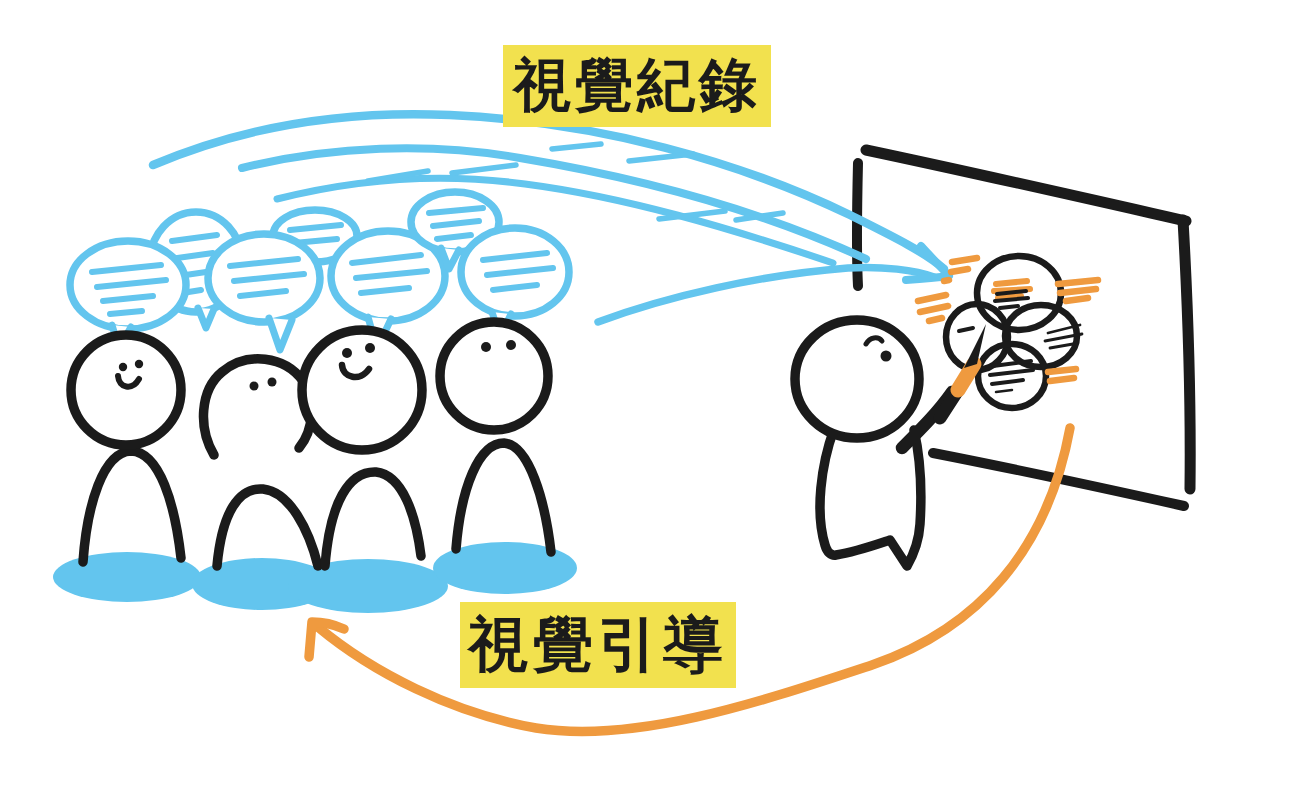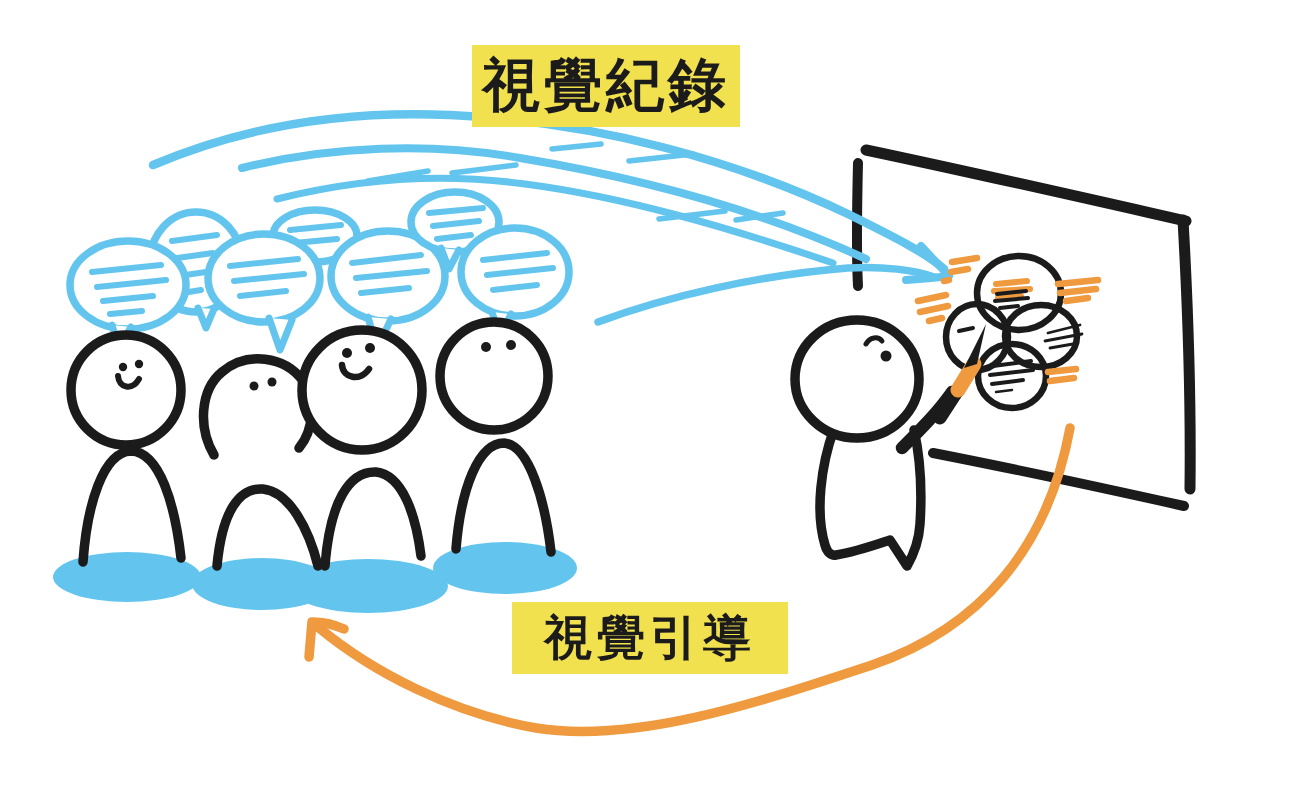--- a/index.html
+++ b/index.html
@@ -25,22 +25,22 @@
   .fill-ink{fill:var(--ink-black);stroke:none;}
   .label{
     position:absolute;
     background:var(--highlight-yellow);
     color:var(--ink-black);
     font-weight:bold;
     text-align:center;
     white-space:nowrap;
     display:flex;align-items:center;justify-content:center;
   }
-  .label.top{left:472px;top:45px;width:268px;height:82px;font-size:58px;letter-spacing:4px;}
-  .label.bottom{left:512px;top:602px;width:276px;height:72px;font-size:48px;letter-spacing:5px;}
+  .label.top{left:503px;top:45px;width:268px;height:82px;font-size:58px;letter-spacing:4px;}
+  .label.bottom{left:460px;top:602px;width:276px;height:86px;font-size:60px;letter-spacing:5px;}
 </style>
 </head>
 <body>
 
 <div class="stage">
 
 <svg width="1296" height="790" viewBox="0 0 1296 790">
 
   <g>
     <path class="ink" stroke-width="10" d="M858,163 C857,205 856,248 858,286"></path>

